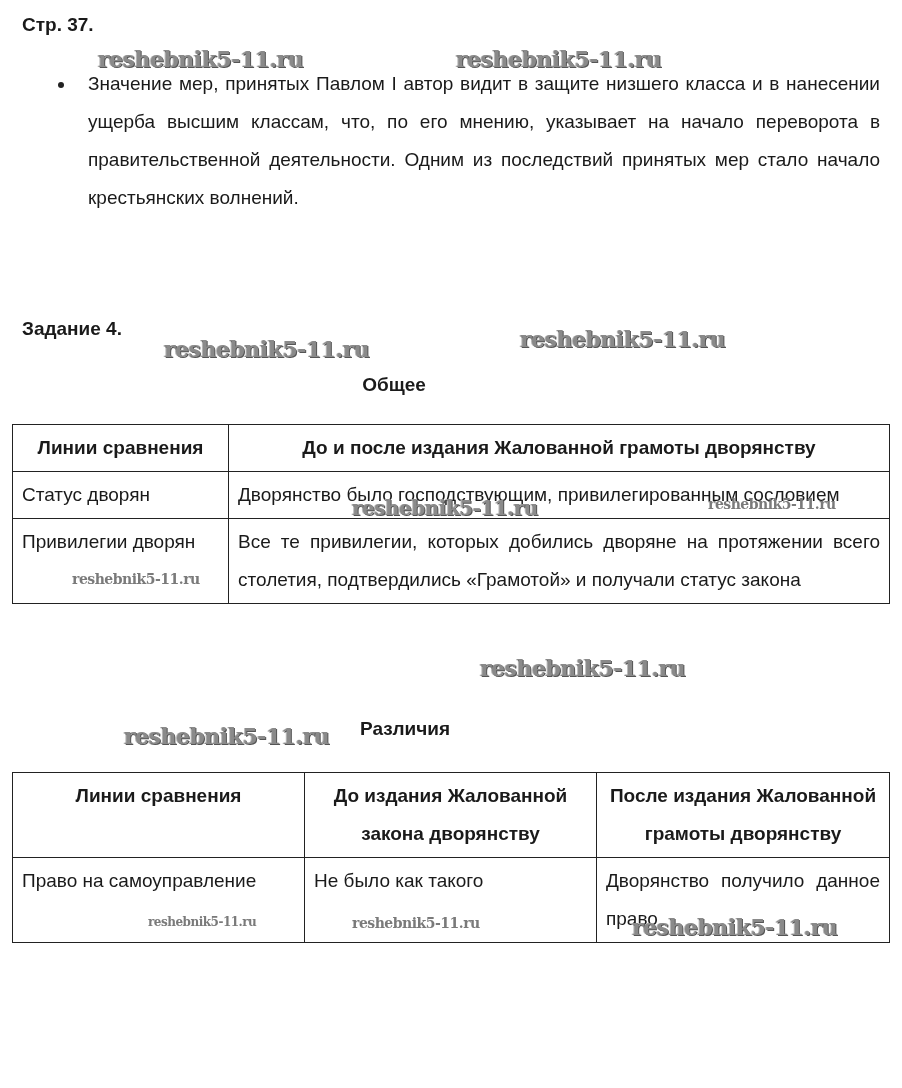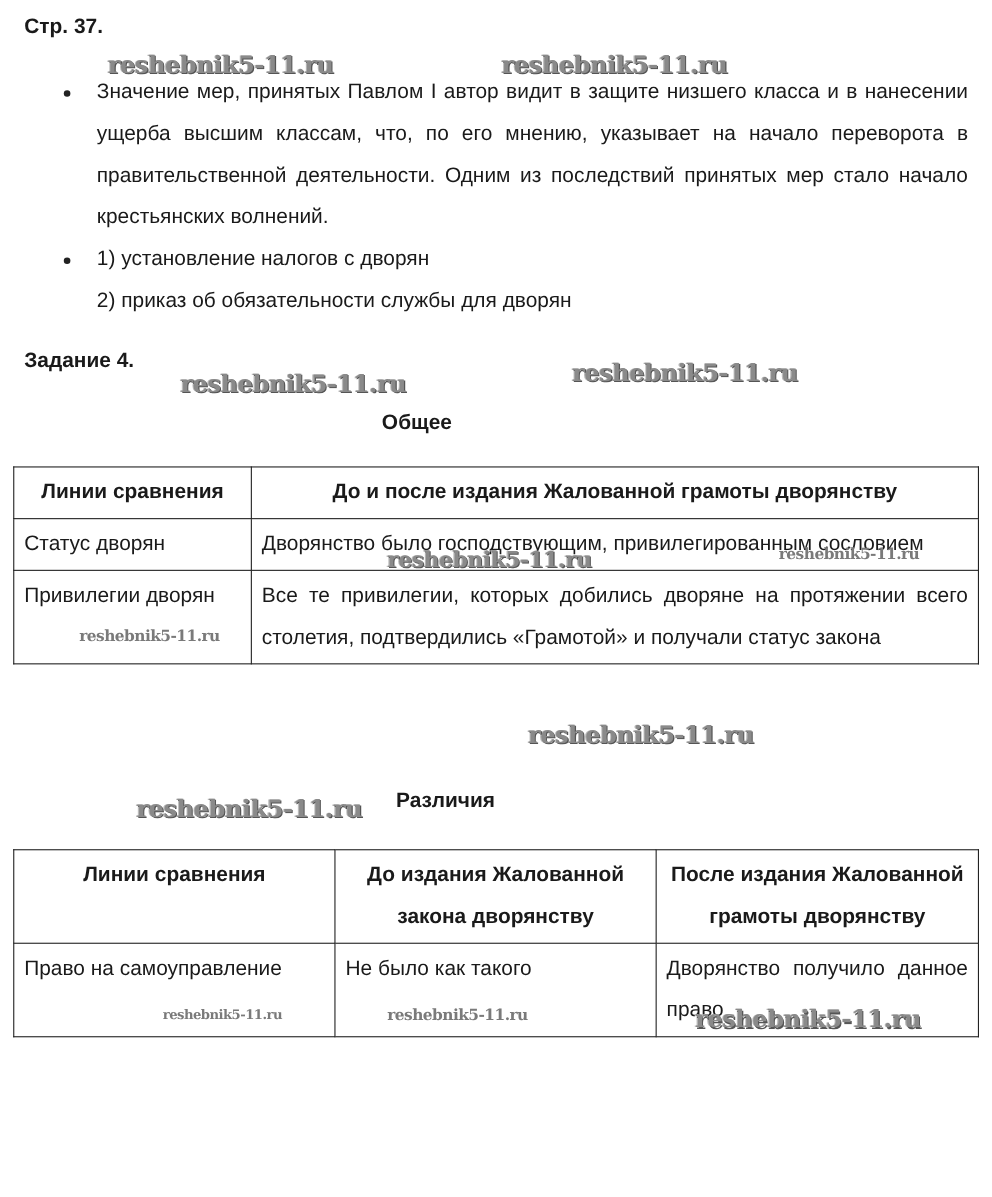--- a/index.html
+++ b/index.html
@@ -49,30 +49,25 @@
 <div class="wm big" style="left:124px;top:723px;">reshebnik5-11.ru</div>
 <div class="wm small" style="left:148px;top:915px;font-size:12px;">reshebnik5-11.ru</div>
 <div class="wm small" style="left:352px;top:915px;">reshebnik5-11.ru</div>
 <div class="wm big" style="left:632px;top:914px;">reshebnik5-11.ru</div>
 
 <div class="abs bullets">
   <div class="bullet-item justify">
     <span class="bullet-dot"></span>
     <span>Значение мер, принятых Павлом I автор видит в защите низшего класса и в нанесении ущерба высшим классам, что, по его мнению, указывает на начало переворота в правительственной деятельности. Одним из последствий принятых мер стало начало крестьянских волнений.</span>
   </div>
-  <div class="bullet-item">
-    <span class="bullet-dot"></span>
-    <div>1) установление налогов с дворян</div>
-    <div>2) приказ об обязательности службы для дворян</div>
-  </div>
 </div>
 
 <div class="abs task-title">Задание 4.</div>
 
-<div class="abs section-title" style="left:0;width:758px;top:374px;">Общее</div>
+<div class="abs section-title" style="left:0;width:758px;top:374px;padding-left:15px;">Общее</div>
 
 <table class="t1">
   <colgroup>
       <col style="width:216px">
       <col>
     </colgroup>
   <tbody>
       <tr>
     <th>Линии сравнения</th>
     <th>До и после издания Жалованной грамоты дворянству</th>

